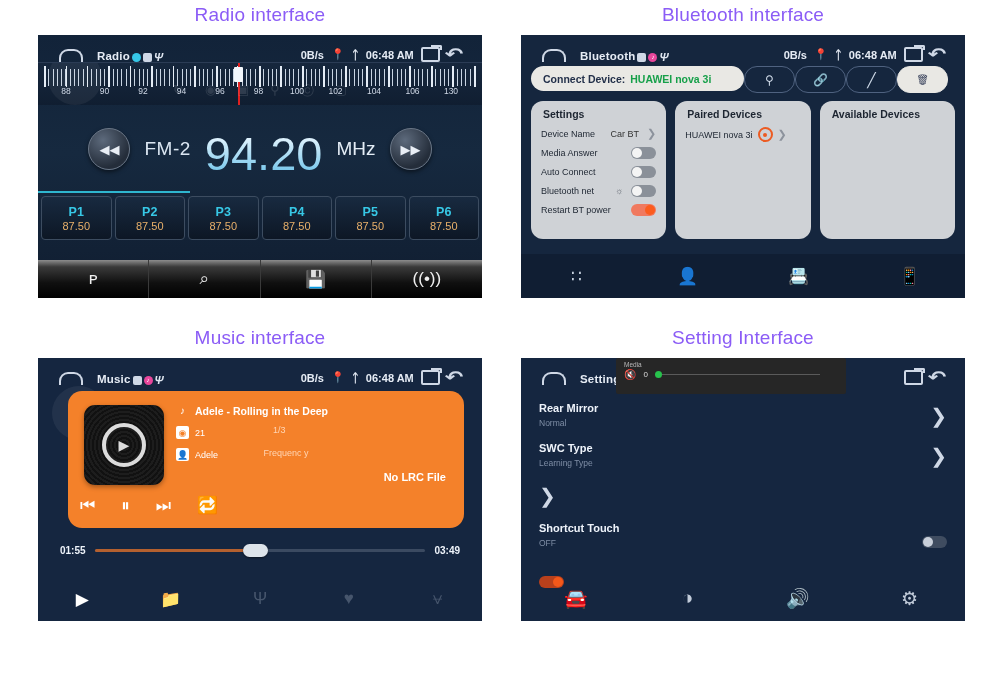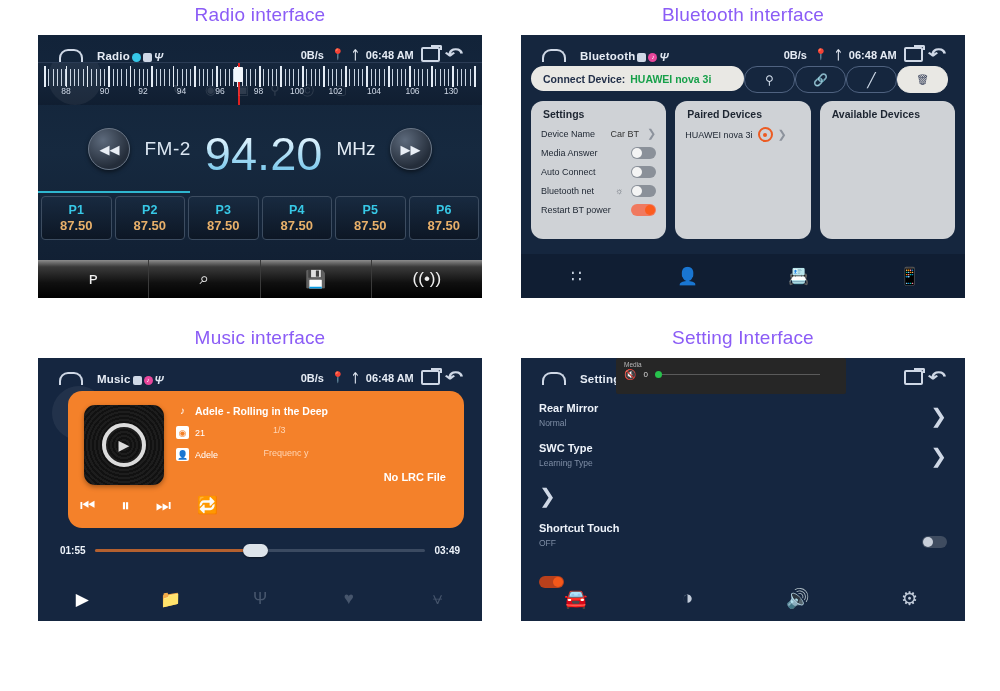--- a/index.html
+++ b/index.html
@@ -65,21 +65,21 @@
   .bigfreq{font-size:47px;font-weight:300;
     background:linear-gradient(180deg,#eaf6ff 10%,#6fc4ea 95%);
     -webkit-background-clip:text;background-clip:text;color:transparent;line-height:1;margin-top:9px;}
   .mhz{font-size:19px;color:#e4edf6;font-weight:400;}
   .underline{position:absolute;top:156px;left:0;width:152px;height:2px;background:#2fb6cf;}
   .presets{position:absolute;top:161px;left:3px;right:3px;display:flex;gap:3px;}
   .preset{flex:1;height:42px;border:1px solid #3c4c60;border-radius:4px;
     background:linear-gradient(180deg,#182a40,#0d1725);text-align:center;
     display:flex;flex-direction:column;justify-content:center;gap:1px;}
   .preset .pn{font-size:12.5px;color:#37c8e6;font-weight:bold;}
-  .preset .pf{font-size:13px;color:#e8b06a;font-weight:bold;}
+  .preset .pf{font-size:11px;color:#e8b06a;font-weight:normal;}
   .radiobar{position:absolute;bottom:0;left:0;right:0;height:38px;
     background:linear-gradient(180deg,#8d8d8d 0%,#3a3a3a 18%,#101010 60%,#000 100%);
     display:flex;}
   .radiobar div{flex:1;display:flex;align-items:center;justify-content:center;
     color:#f0f0f0;font-size:17px;border-right:1px solid #3a3a3a;}
   .radiobar div:last-child{border-right:none;}
 
   
   #bt{background:#15263e;}
   .bt-top{display:flex;align-items:flex-start;padding:4px 10px 0 10px;}

